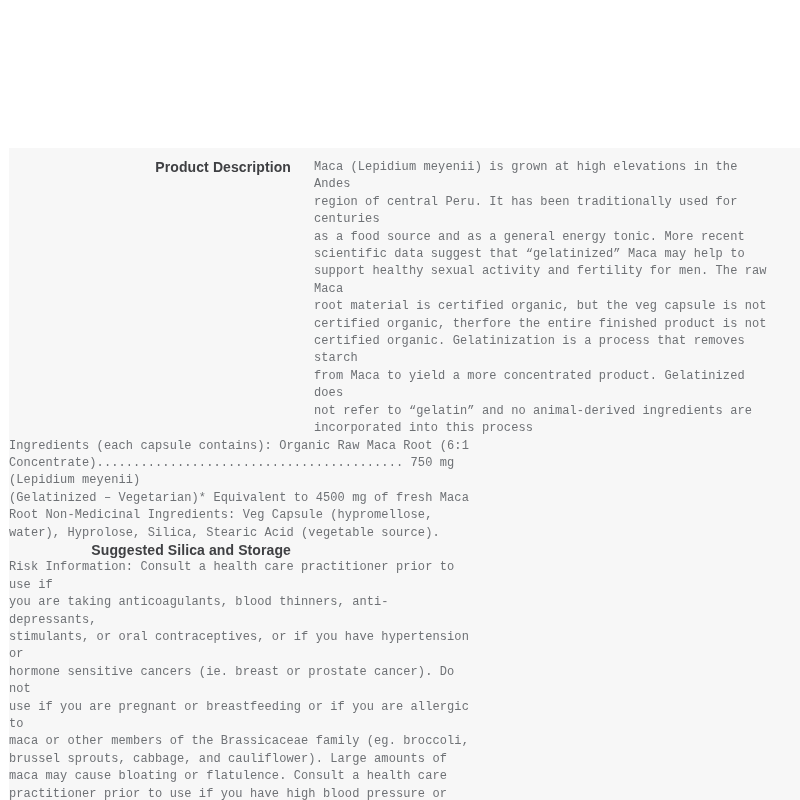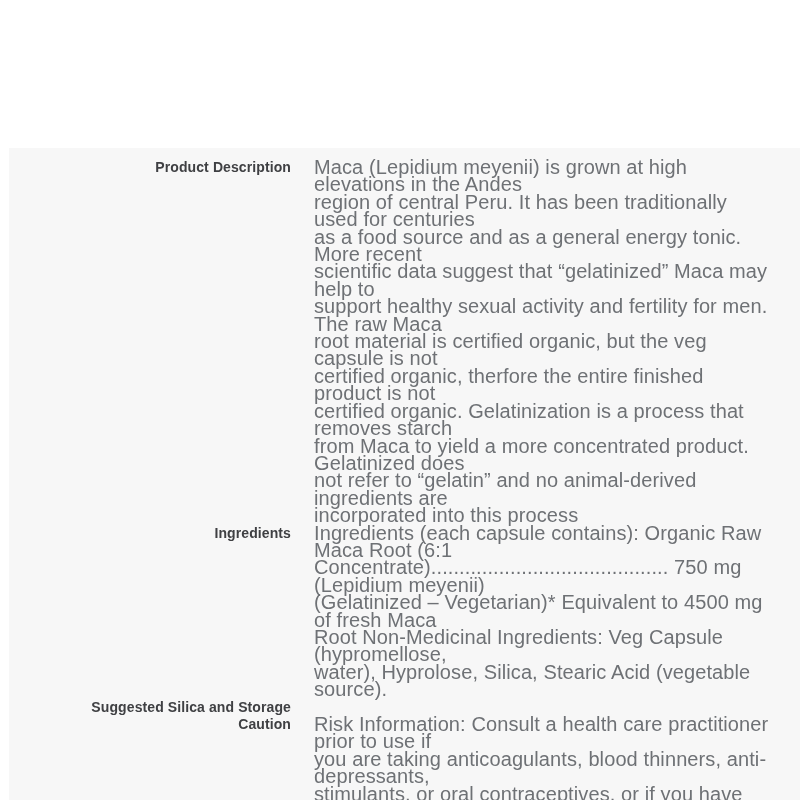--- a/index.html
+++ b/index.html
@@ -35,25 +35,26 @@
   .label {
     text-align: right;
     font-weight: bold;
     font-size: 14px;
     line-height: 17.4px;
     color: var(--label-color, #3f4043);
     letter-spacing: 0.1px;
   }
   .text {
     width: 462px;
-    font-size: 20px;
+    font-size: 12px;
     line-height: 17.4px;
     color: var(--body-color, #6e7175);
     white-space: pre-line;
     letter-spacing: 0.1px;
+    font-family: Liberation Mono, monospace;
   }
 </style>
 </head>
 <body>
 
 <div class="page">
   <section class="info-panel">
 
     <div class="row">
       <div class="label">Product Description</div>
@@ -64,34 +65,32 @@
 support healthy sexual activity and fertility for men. The raw Maca
 root material is certified organic, but the veg capsule is not
 certified organic, therfore the entire finished product is not
 certified organic. Gelatinization is a process that removes starch
 from Maca to yield a more concentrated product. Gelatinized does
 not refer to “gelatin” and no animal-derived ingredients are
 incorporated into this process</div>
     </div>
 
     <div class="row">
-      <div class="label">Ingredients</div>
       <div class="text">Ingredients (each capsule contains): Organic Raw Maca Root (6:1
 Concentrate).......................................... 750 mg (Lepidium meyenii)
 (Gelatinized – Vegetarian)* Equivalent to 4500 mg of fresh Maca
 Root Non-Medicinal Ingredients: Veg Capsule (hypromellose,
 water), Hyprolose, Silica, Stearic Acid (vegetable source).</div>
     </div>
 
     <div class="row">
       <div class="label">Suggested Silica and Storage</div>
     </div>
 
     <div class="row">
-      <div class="label">Caution</div>
       <div class="text">Risk Information: Consult a health care practitioner prior to use if
 you are taking anticoagulants, blood thinners, anti-depressants,
 stimulants, or oral contraceptives, or if you have hypertension or
 hormone sensitive cancers (ie. breast or prostate cancer). Do not
 use if you are pregnant or breastfeeding or if you are allergic to
 maca or other members of the Brassicaceae family (eg. broccoli,
 brussel sprouts, cabbage, and cauliflower). Large amounts of
 maca may cause bloating or flatulence. Consult a health care
 practitioner prior to use if you have high blood pressure or suffer
 from any psychological disorder and/or condition such as frequent

